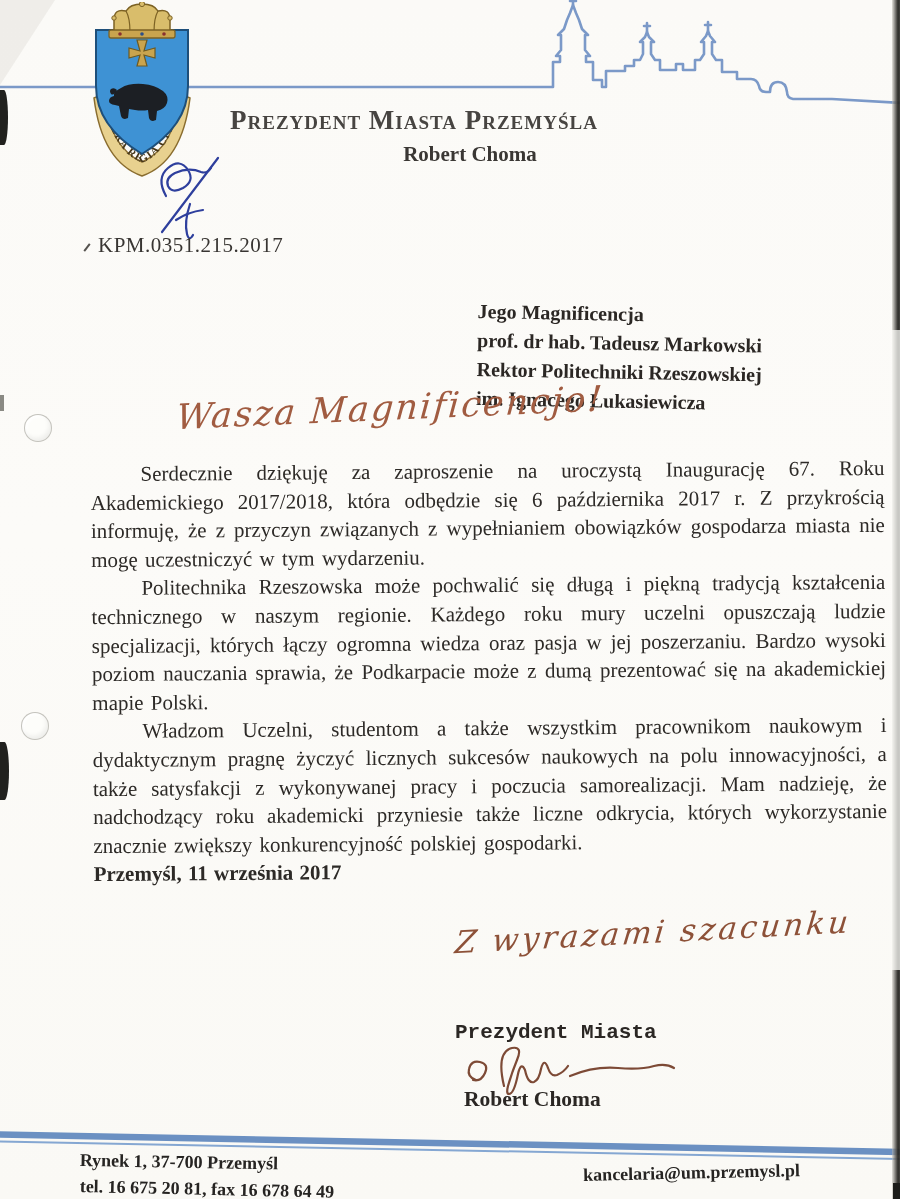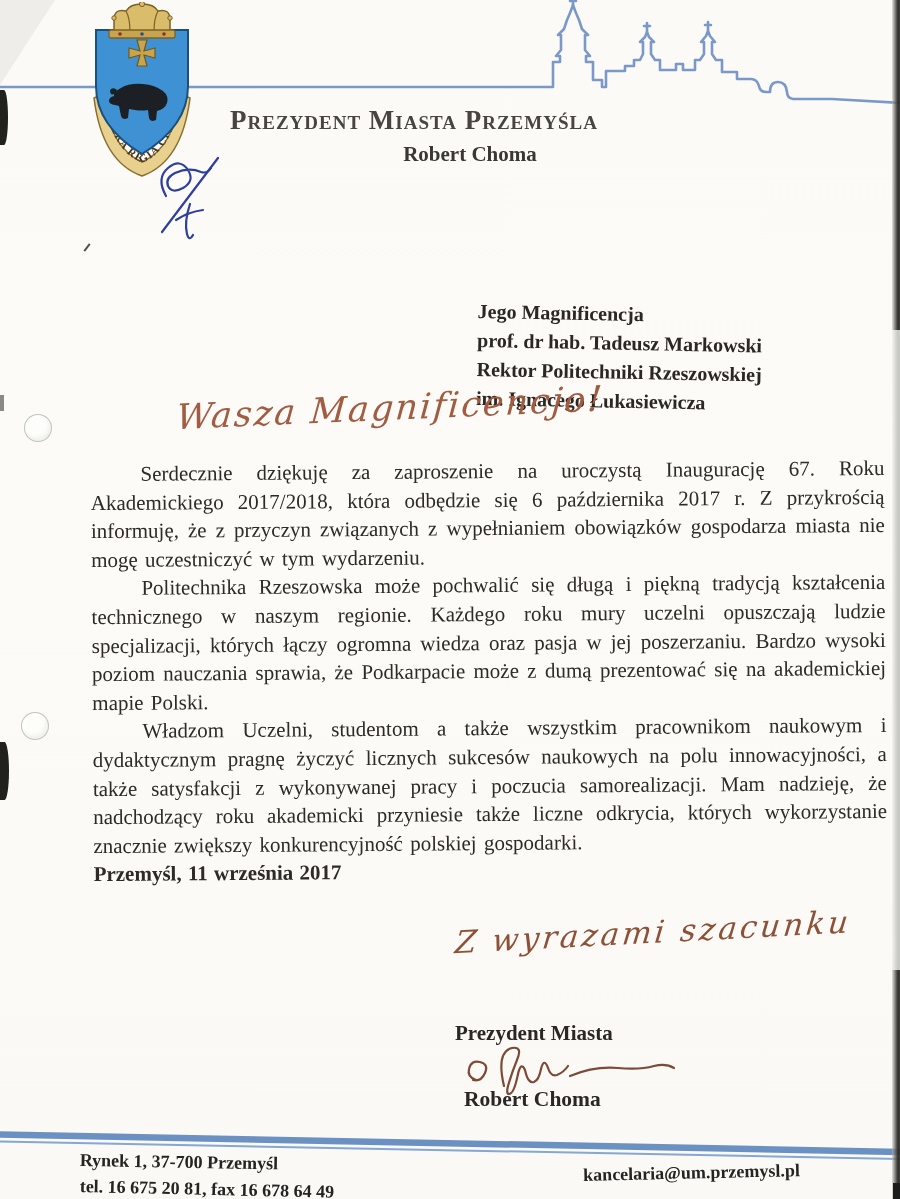--- a/index.html
+++ b/index.html
@@ -33,21 +33,21 @@
   .closing{left:457px;top:924px;font-size:31px;letter-spacing:3px;
     transform:rotate(-3deg) skewX(-9deg);transform-origin:left top;color:#8d5138;}
   
   .body-text{
     left:92px;top:457px;width:794px;font-size:21px;line-height:28.6px;text-align:justify;
     transform:rotate(-0.45deg);color:#2d2a27;
   }
   .body-text p{margin:0;text-indent:50px;word-spacing:2px;}
   .body-text p.dateline{text-indent:0;font-weight:700;word-spacing:1px;}
   
-  .signer-title{left:455px;top:1021px;font-weight:700;font-size:21px;color:#2b2724;}
+  .signer-title{left:455px;top:1021px;font-weight:700;font-size:21px;color:#2b2724;font-family:Liberation Mono, monospace;}
   .signer-name{left:464px;top:1087px;font-weight:700;font-size:21.5px;color:#2b2724;}
   
   .footer-address{left:80px;top:1150px;font-weight:700;font-size:18px;color:#262422;
     transform:rotate(1deg);transform-origin:left top;}
   .footer-phone{left:80px;top:1176px;font-weight:700;font-size:18px;color:#262422;
     transform:rotate(1.3deg);transform-origin:left top;}
   .footer-email{left:583px;top:1165px;font-weight:600;font-size:18px;color:#262422;
     transform:rotate(-1.3deg);transform-origin:left top;}
   
   .punch-hole{width:26px;height:26px;border-radius:50%;background:#fdfdfa;
@@ -112,20 +112,21 @@
   <svg class="abs" style="left:138px;top:146px;" width="96" height="100" viewBox="0 0 96 100">
     <g fill="none" stroke="#2e3f9d" stroke-width="2.2" stroke-linecap="round">
       <path d="M28,50 q-10,-18 2,-28 q12,-10 20,2 q7,11 -5,18 q-11,6 -15,-2 q-3,-8 7,-13 q14,-6 26,-1 q6,2 10,-4"></path>
       <path d="M80,12 L24,86"></path>
       <path d="M52,58 q-6,18 -3,30 q2,8 6,1"></path>
       <path d="M38,74 q12,-8 27,-10"></path>
     </g>
   </svg>
 
   <div class="abs scan-tick"></div>
+  <div class="abs ref-number">KPM.0351.215.2017</div>
 
   <div class="abs recipient">
     <div>Jego Magnificencja</div>
     <div>prof. dr hab. Tadeusz Markowski</div>
     <div>Rektor Politechniki Rzeszowskiej</div>
     <div>im. Ignacego Łukasiewicza</div>
   </div>
 
   <div class="abs hand salutation">Wasza Magnificencjo!</div>
 

